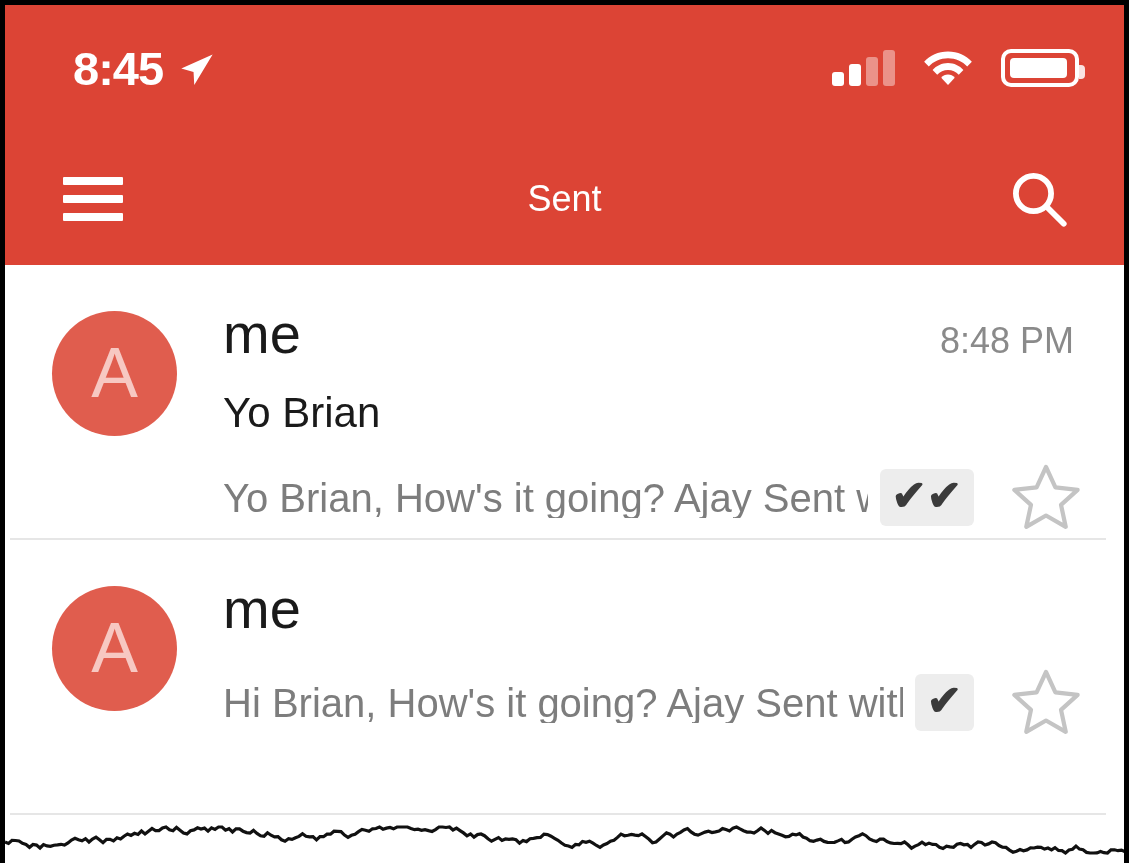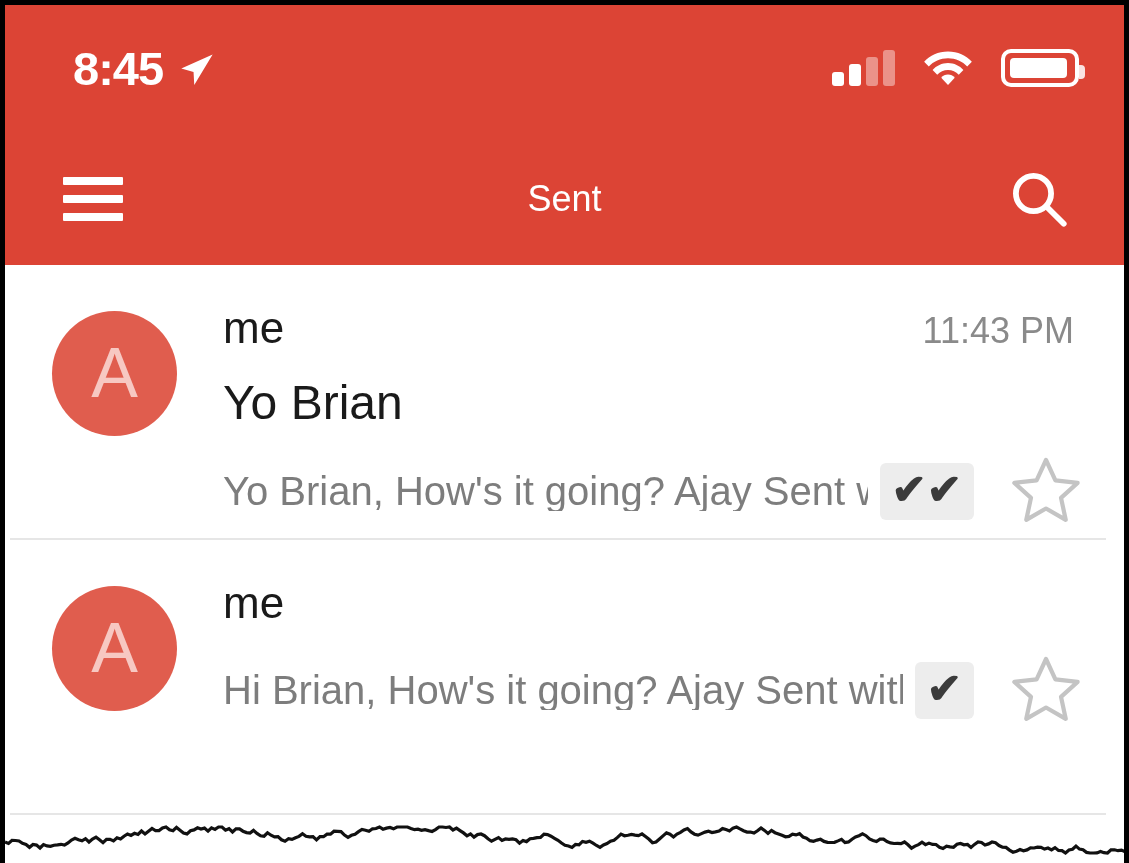--- a/index.html
+++ b/index.html
@@ -225,35 +225,35 @@
     top: 40px;
   }
   .row-top {
     position: relative;
     display: flex;
     align-items: baseline;
     justify-content: space-between;
   }
   .sender {
     color: #1a1a1a;
-    font-size: 44px;
+    font-size: 56px;
     font-weight: 400;
     line-height: 1.05;
   }
   .time {
     color: #8a8a8a;
     font-size: 36px;
     font-weight: 400;
     line-height: 1;
     white-space: nowrap;
     padding-right: 10px;
   }
   .subject {
     color: #1a1a1a;
-    font-size: 48px;
+    font-size: 42px;
     font-weight: 400;
     line-height: 1;
     margin-top: 28px;
   }
   .row-bottom {
     display: flex;
     align-items: center;
     margin-top: 28px;
   }
   .snippet {
@@ -353,21 +353,21 @@
 
   <div class="list">
 
     <div class="list-item">
       <div class="avatar">
         <span class="avatar-letter">A</span>
       </div>
       <div class="item-body">
         <div class="row-top">
           <div class="sender">me</div>
-          <div class="time">11:43 PM</div>
+          <div class="time">8:48 PM</div>
         </div>
         <div class="subject">Yo Brian</div>
         <div class="row-bottom">
           <div class="snippet">Yo Brian, How's it going? Ajay Sent wi...</div>
           <div class="ticks">
             <span>✔✔</span>
           </div>
           <div class="star">
             <svg width="76" height="72" viewBox="0 0 24 23">
               <path d="M12 1.6 L15.0 8.1 L22.1 8.9 L16.8 13.7 L18.3 20.7 L12 17.1 L5.7 20.7 L7.2 13.7 L1.9 8.9 L9.0 8.1 Z" fill="none" stroke="#c4c4c4" stroke-width="1.35" stroke-linejoin="round"></path>

